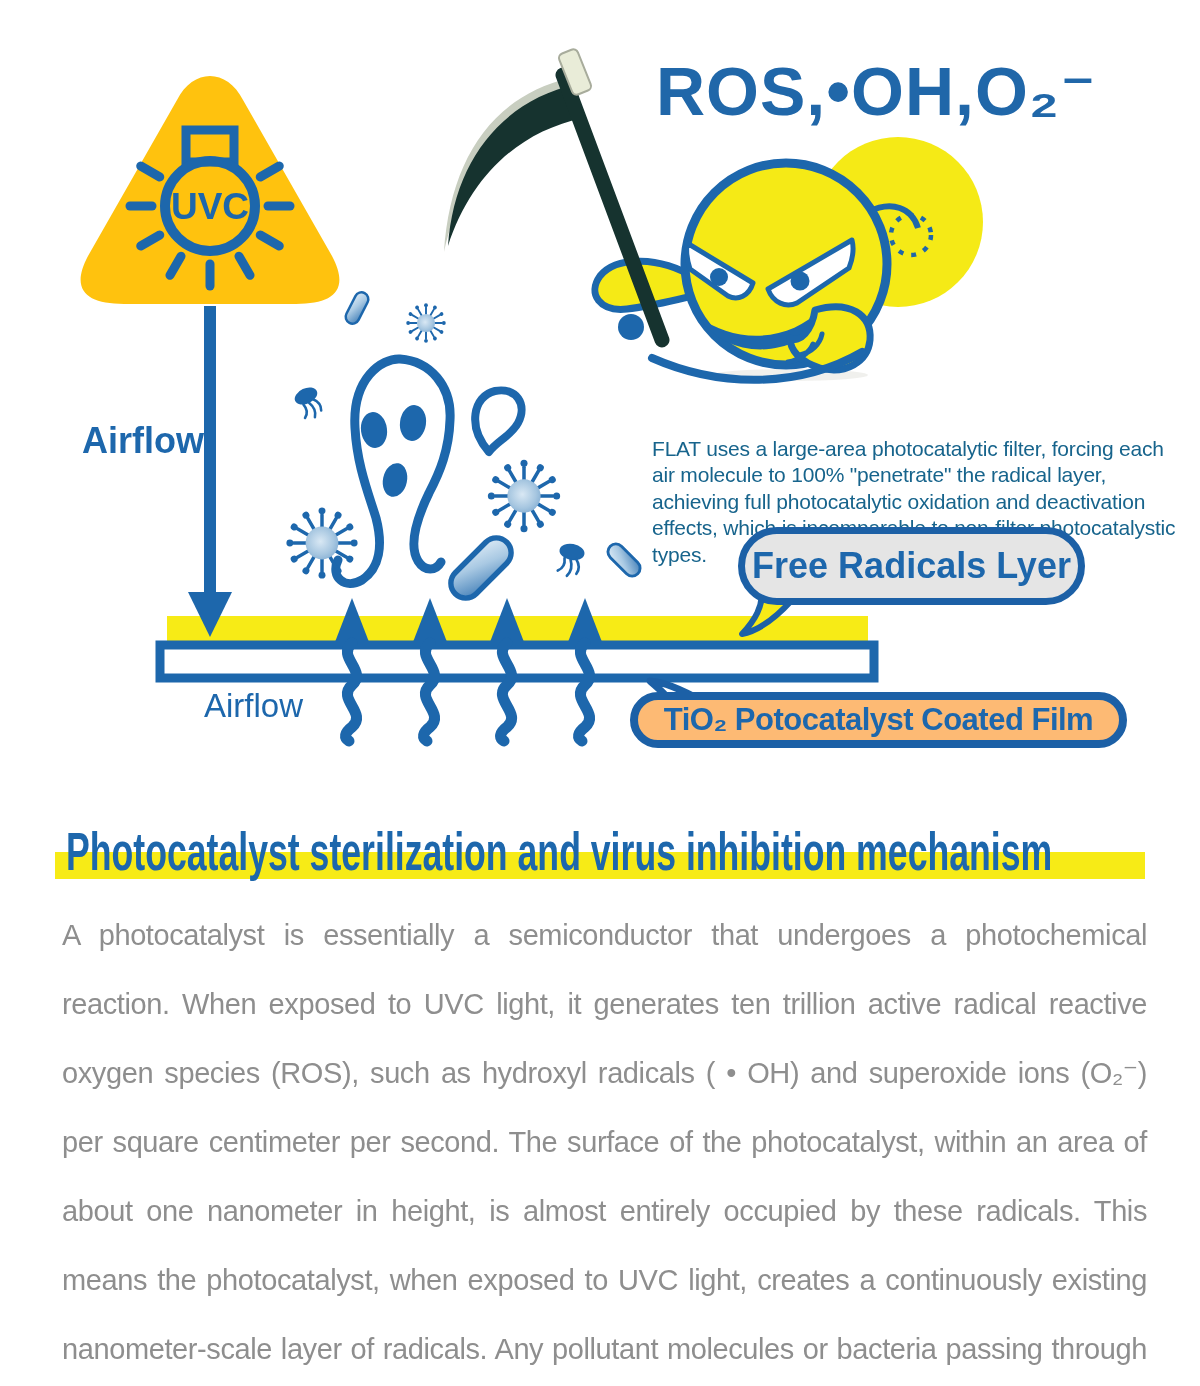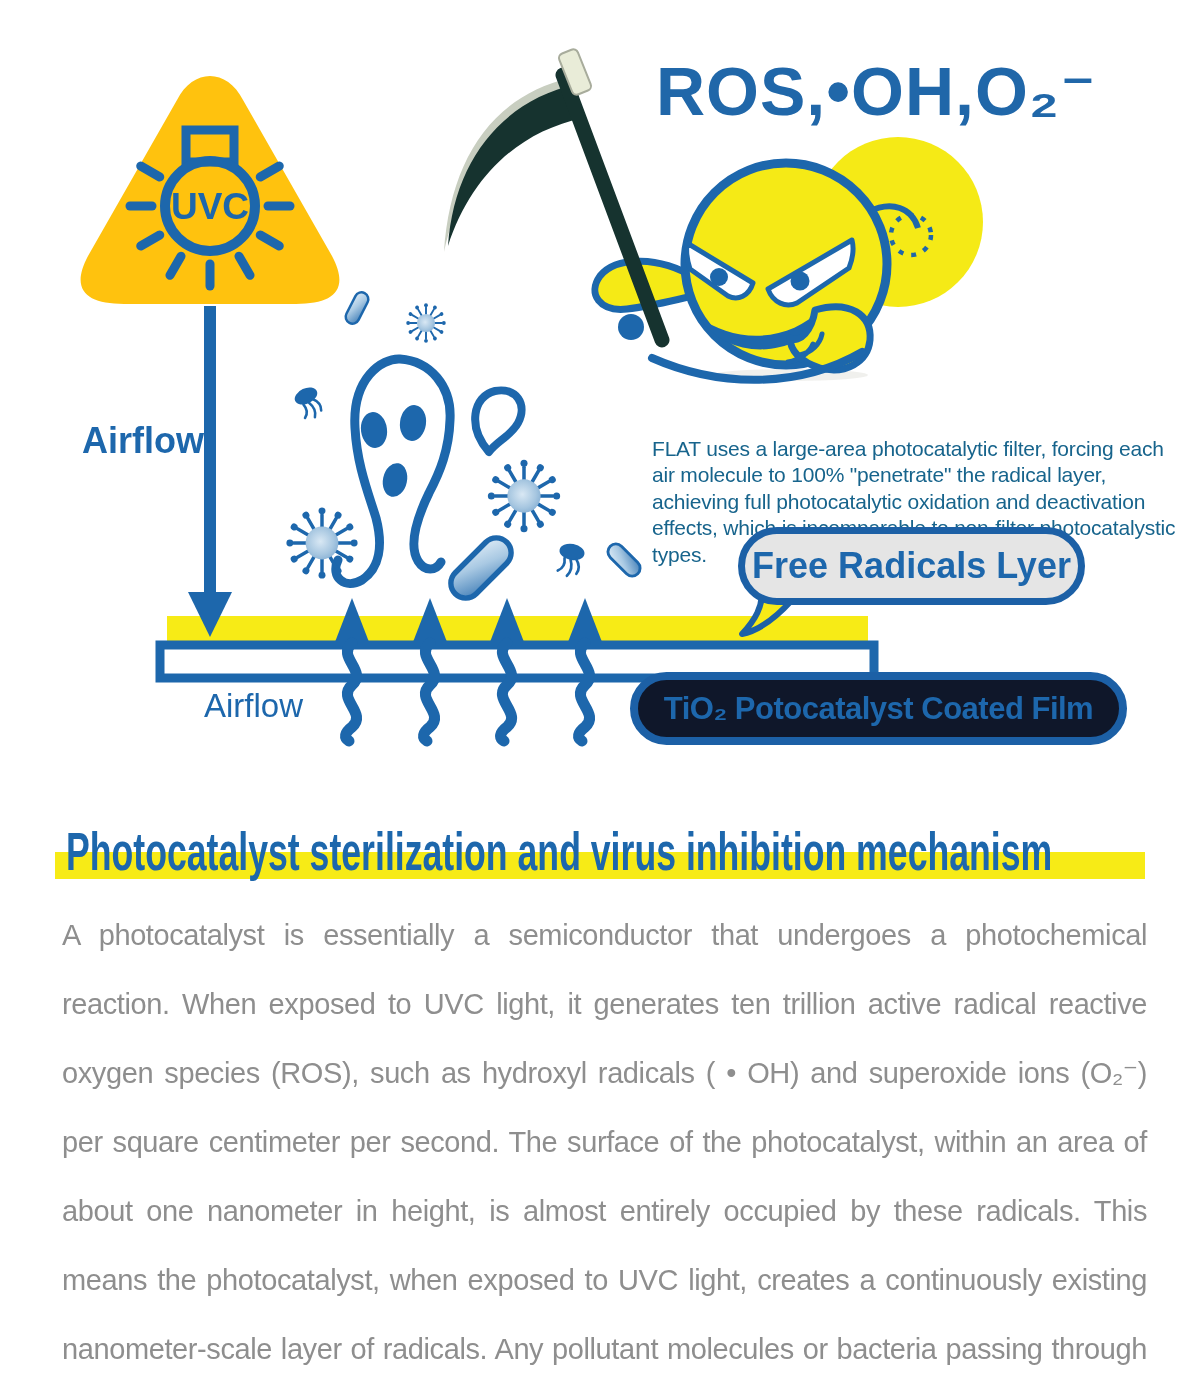--- a/index.html
+++ b/index.html
@@ -22,22 +22,22 @@
   .bubble {
     position:absolute; display:flex; align-items:center; justify-content:center;
     box-sizing:border-box; z-index:3;
   }
   .bubble-free {
     left:738px; top:527px; width:347px; height:78px;
     background:#e5e5e5; border:7px solid #1C60A6; border-radius:46px;
   }
   .bubble-free span { font-size:36px; font-weight:bold; color:#1D67AC; }
   .bubble-film {
-    left:630px; top:672px; width:497px; height:73px;
-    background:#0f172a; border:8px solid #1C60A6; border-radius:42px;
+    left:630px; top:692px; width:497px; height:56px;
+    background:#fdba74; border:8px solid #1C60A6; border-radius:42px;
   }
   .bubble-film span { font-size:31px; font-weight:bold; color:#1D67AC; letter-spacing:-0.5px; }
   .heading-band {
     position:absolute; left:55px; top:852px; width:1090px; height:27px;
     background:#F7EB16; z-index:1;
   }
   .heading {
     position:absolute; left:66px; top:824px; margin:0; z-index:2;
     font-size:54px; line-height:1; font-weight:bold; color:#1D67AC;
     transform:scaleX(0.66); transform-origin:left top; white-space:nowrap;

